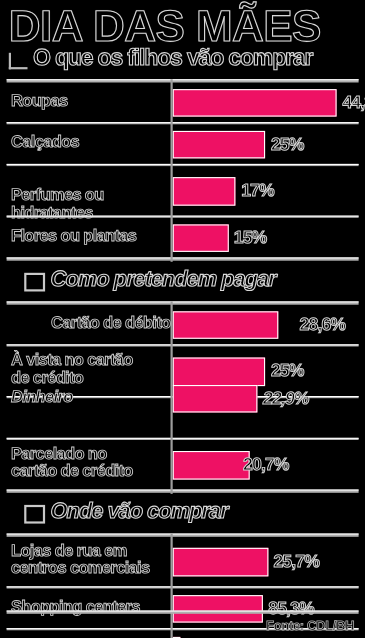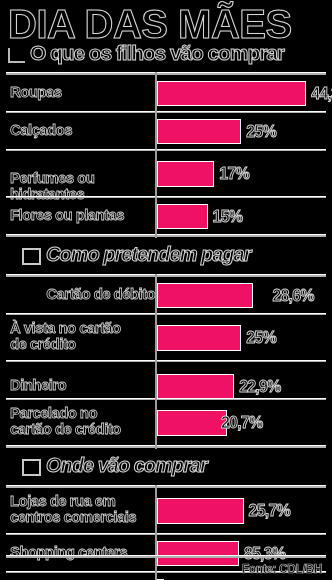--- a/index.html
+++ b/index.html
@@ -207,21 +207,21 @@
         <div class="bar" style="width: 96.382px; height: 25px; top: 5px;"></div>
         <div class="bar-value" style="left: 258.382px; top: 9px; margin-left: 14px;">28,6%</div>
       </div>
       <div class="rule thin" style="top: 313px;"></div>
       <div class="row" style="top: 316px; height: 44px;">
         <div class="row-label" style="top: 4px;">À vista no cartão<br>de crédito</div>
         <div class="bar" style="width: 84.25px; height: 26px; top: 9px;"></div>
         <div class="bar-value" style="left: 246.25px; top: 13px;">25%</div>
       </div>
       <div class="rule thin" style="top: 360px;"></div>
-      <div class="row" style="top: 369px; height: 35px;">
+      <div class="row" style="top: 345px; height: 35px; font-style: italic;">
         <div class="row-label" style="top: 8px;">Dinheiro</div>
         <div class="bar" style="width: 77.173px; height: 25px; top: 5px;"></div>
         <div class="bar-value" style="left: 239.173px; top: 9px;">22,9%</div>
       </div>
       <div class="rule thin" style="top: 398px;"></div>
       <div class="row" style="top: 401px; height: 56px;">
         <div class="row-label" style="top: 4px;">Parcelado no<br>cartão de crédito</div>
         <div class="bar" style="width: 69.759px; height: 26px; top: 9px;"></div>
         <div class="bar-value" style="left: 221px; top: 13px; text-align: center;">20,7%</div>
       </div>

